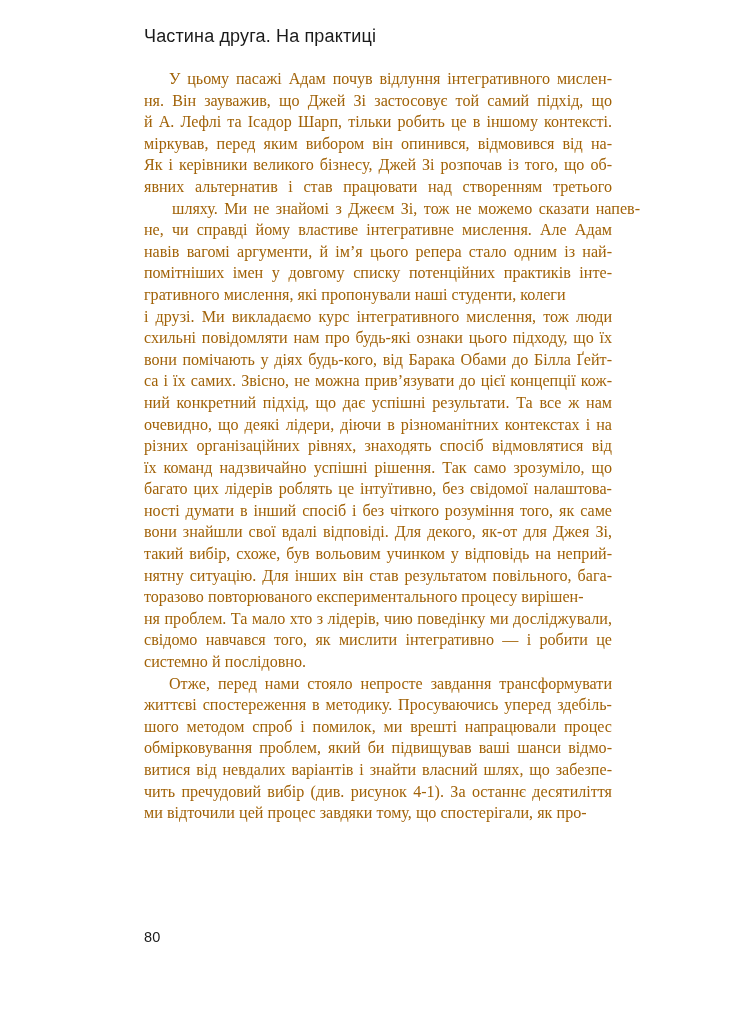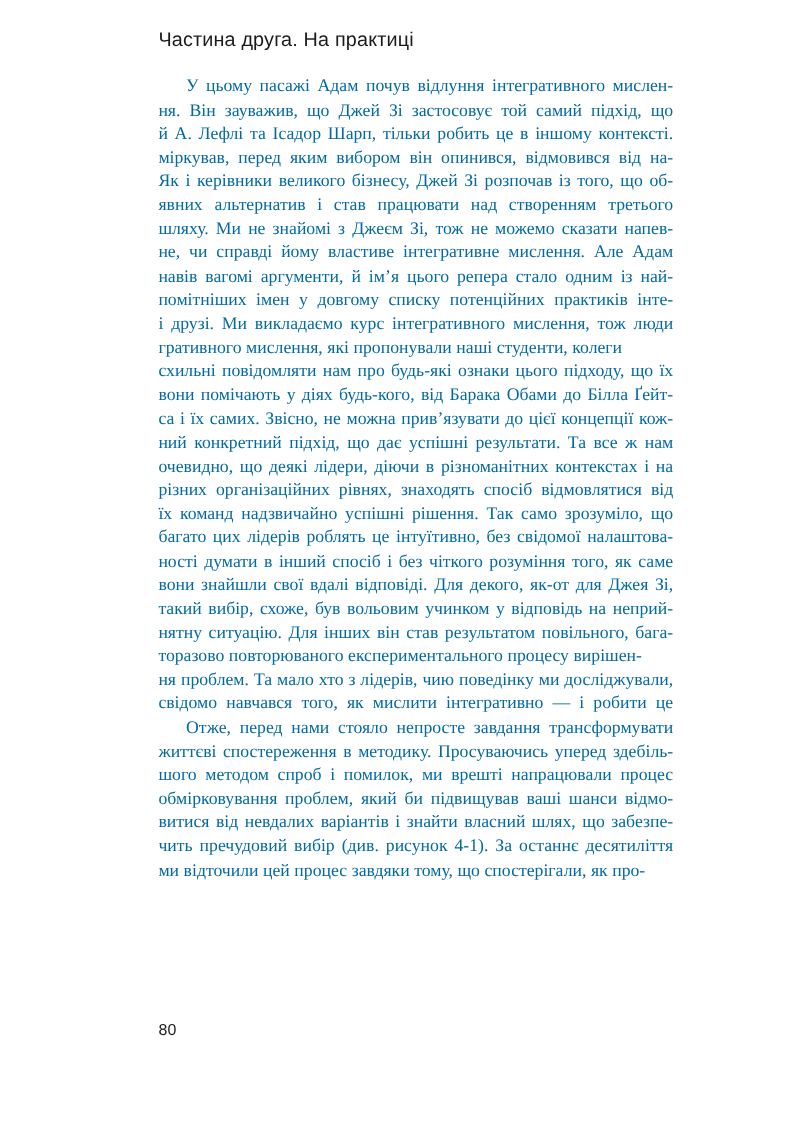--- a/index.html
+++ b/index.html
@@ -49,21 +49,21 @@
 
   .body-paragraph {
     margin: 0;
     font-size: 16.1px;
     line-height: 21.6px;
     text-align: justify;
     text-justify: inter-word;
     text-indent: 25px;
     hyphens: manual;
     word-spacing: 0.1px;
-    color: #0369a1;
+    color: #a16207;
   }
 
   .body-paragraph + .body-paragraph {
     margin-top: 0;
   }
 
   
   .folio {
     position: absolute;
     left: 144px;
@@ -104,41 +104,42 @@
   <div class="running-head">Частина друга. На практиці</div>
 
   <div class="text-block">
     <p class="body-paragraph">
         <span class="line just" style="text-indent: 25px; word-spacing: 2.817px;">У цьому пасажі Адам почув відлуння інтегративного мислен-</span>
         <span class="line just" style="text-indent: 0px; word-spacing: 4.175px;">ня. Він зауважив, що Джей Зі застосовує той самий підхід, що</span>
         <span class="line just" style="text-indent: 0px; word-spacing: 2.085px;">й А. Лефлі та Ісадор Шарп, тільки робить це в іншому контексті.</span>
         <span class="line just" style="text-indent: 0px; word-spacing: 4.072px;">міркував, перед яким вибором він опинився, відмовився від на-</span>
         <span class="line just" style="text-indent: 0px; word-spacing: 1.956px;">Як і керівники великого бізнесу, Джей Зі розпочав із того, що об-</span>
         <span class="line just" style="text-indent: 0px; word-spacing: 6.596px;">явних альтернатив і став працювати над створенням третього</span>
-        <span class="line just" style="text-indent: 0px; word-spacing: 2.443px;">шляху. Ми не знайомі з Джеєм Зі, тож не можемо сказати напев-</span>
+        <span class="line just" style="text-indent: 0px; word-spacing: 2.443px; margin-left: 28px;">шляху. Ми не знайомі з Джеєм Зі, тож не можемо сказати напев-</span>
         <span class="line just" style="text-indent: 0px; word-spacing: 4.074px;">не, чи справді йому властиве інтегративне мислення. Але Адам</span>
         <span class="line just" style="text-indent: 0px; word-spacing: 3.209px;">навів вагомі аргументи, й ім’я цього репера стало одним із най-</span>
         <span class="line just" style="text-indent: 0px; word-spacing: 4.609px;">помітніших імен у довгому списку потенційних практиків інте-</span>
+        <span class="line just" style="text-indent: 0px;">гративного мислення, які пропонували наші студенти, колеги</span>
         <span class="line just" style="text-indent: 0px; word-spacing: 3.102px;">і друзі. Ми викладаємо курс інтегративного мислення, тож люди</span>
-        <span class="line just" style="text-indent: 0px;">гративного мислення, які пропонували наші студенти, колеги</span>
         <span class="line just" style="text-indent: 0px; word-spacing: 1.694px;">схильні повідомляти нам про будь-які ознаки цього підходу, що їх</span>
         <span class="line just" style="text-indent: 0px; word-spacing: 1.675px;">вони помічають у діях будь-кого, від Барака Обами до Білла Ґейт-</span>
         <span class="line just" style="text-indent: 0px; word-spacing: 1.057px;">са і їх самих. Звісно, не можна прив’язувати до цієї концепції кож-</span>
         <span class="line just" style="text-indent: 0px; word-spacing: 2.72px;">ний конкретний підхід, що дає успішні результати. Та все ж нам</span>
         <span class="line just" style="text-indent: 0px; word-spacing: 2.066px;">очевидно, що деякі лідери, діючи в різноманітних контекстах і на</span>
         <span class="line just" style="text-indent: 0px; word-spacing: 4.208px;">різних організаційних рівнях, знаходять спосіб відмовлятися від</span>
         <span class="line just" style="text-indent: 0px; word-spacing: 3.031px;">їх команд надзвичайно успішні рішення. Так само зрозуміло, що</span>
         <span class="line just" style="text-indent: 0px; word-spacing: 1.939px;">багато цих лідерів роблять це інтуїтивно, без свідомої налаштова-</span>
         <span class="line just" style="text-indent: 0px; word-spacing: 1.892px;">ності думати в інший спосіб і без чіткого розуміння того, як саме</span>
         <span class="line just" style="text-indent: 0px; word-spacing: 2.013px;">вони знайшли свої вдалі відповіді. Для декого, як-от для Джея Зі,</span>
         <span class="line just" style="text-indent: 0px; word-spacing: 1.931px;">такий вибір, схоже, був вольовим учинком у відповідь на неприй-</span>
         <span class="line just" style="text-indent: 0px; word-spacing: 1.924px;">нятну ситуацію. Для інших він став результатом повільного, бага-</span>
         <span class="line just" style="text-indent: 0px;">торазово повторюваного експериментального процесу вирішен-</span>
         <span class="line just" style="text-indent: 0px; word-spacing: 0.45px;">ня проблем. Та мало хто з лідерів, чию поведінку ми досліджували,</span>
         <span class="line just" style="text-indent: 0px; word-spacing: 4.266px;">свідомо навчався того, як мислити інтегративно — і робити це</span>
+        <span class="line last" style="text-indent: 0px;">системно й послідовно.</span>
       </p>
     <p class="body-paragraph">
         <span class="line just" style="text-indent: 25px; word-spacing: 3.964px;">Отже, перед нами стояло непросте завдання трансформувати</span>
         <span class="line just" style="text-indent: 0px; word-spacing: 1.919px;">життєві спостереження в методику. Просуваючись уперед здебіль-</span>
         <span class="line just" style="text-indent: 0px; word-spacing: 3.863px;">шого методом спроб і помилок, ми врешті напрацювали процес</span>
         <span class="line just" style="text-indent: 0px; word-spacing: 3.06px;">обмірковування проблем, який би підвищував ваші шанси відмо-</span>
         <span class="line just" style="text-indent: 0px; word-spacing: 1.898px;">витися від невдалих варіантів і знайти власний шлях, що забезпе-</span>
         <span class="line just" style="text-indent: 0px; word-spacing: 2.313px;">чить пречудовий вибір (див. рисунок 4-1). За останнє десятиліття</span>
         <span class="line last" style="text-indent: 0px;">ми відточили цей процес завдяки тому, що спостерігали, як про-</span>
       </p>

